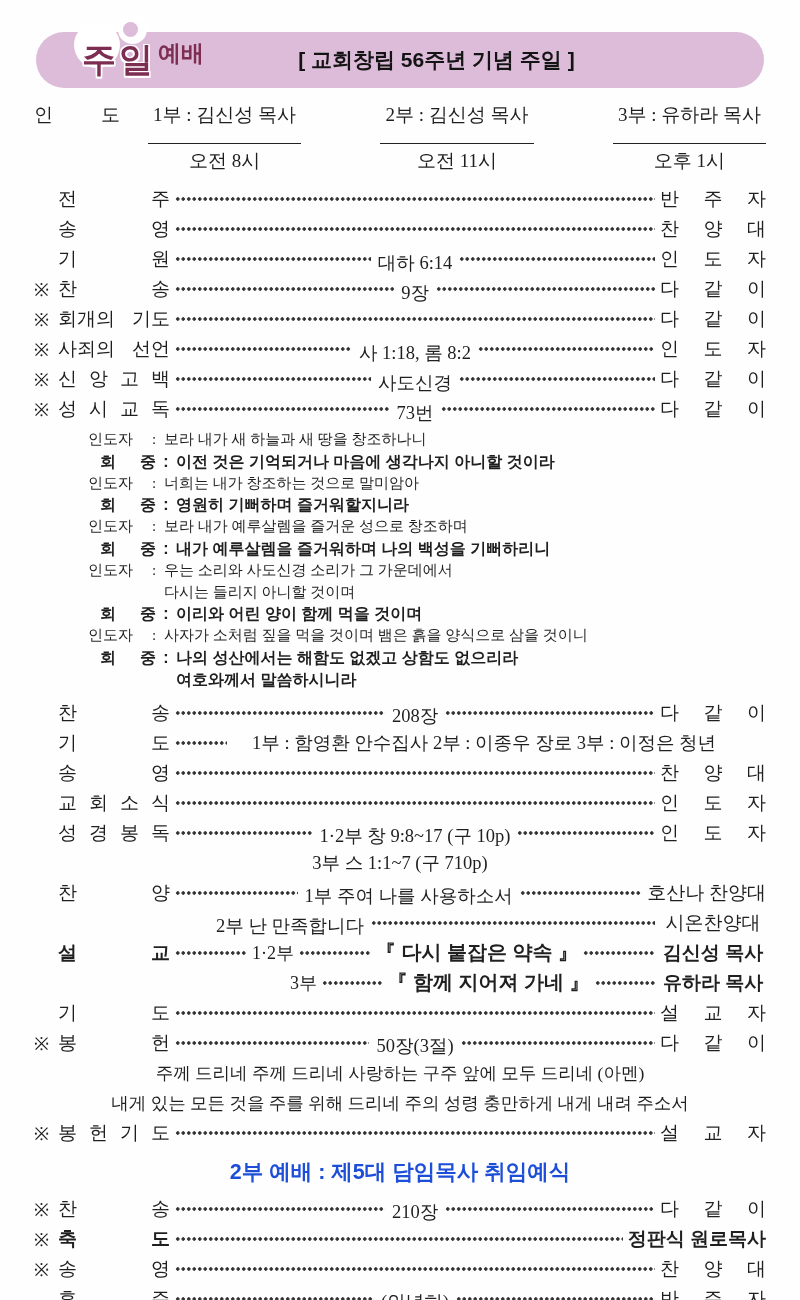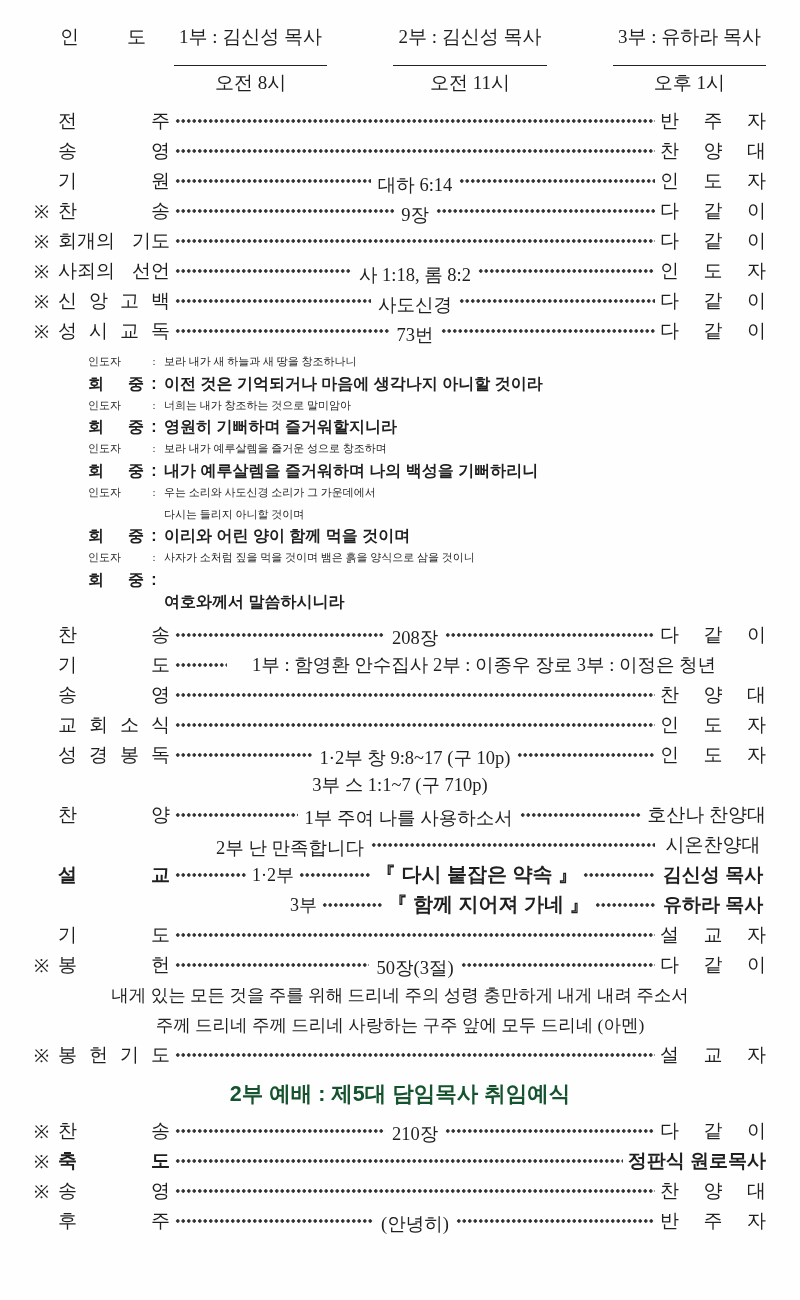--- a/index.html
+++ b/index.html
@@ -62,44 +62,54 @@
   .bold  { font-family:"Liberation Sans","DejaVu Sans",sans-serif; font-weight:bold; }
   .pre   { flex:none; white-space:nowrap; font-size:18px; }
   .title { flex:none; white-space:nowrap; font-size:20px; }
   .center-row { justify-content:center; }
   .center-row span { white-space:nowrap; }
   .c2-text { font-size:18.5px; }
   .lyric-text { font-size:17.5px; }
 
   
   .leaders { display:flex; align-items:flex-start; margin:0 0 10px 0; font-size:19px; }
-  .leaders .lab { margin-left:26px; width:86px; }
+  .leaders .lab { width:86px; }
   .parts { flex:1; display:flex; justify-content:space-between; margin-left:28px; }
   .part-name { border-bottom:1.5px solid #222; padding:0 5px 15px 5px; white-space:nowrap; }
   .part-time { text-align:center; padding-top:4px; }
 
   
   .reading { margin:5px 0 7px 54px; }
-  .rline { display:flex; line-height:21.8px; font-size:11px; }
+  .rline { display:flex; line-height:21.8px; font-size:15px; }
   .rline .rspk  { flex:none; width:56px; text-align:justify; text-align-last:justify; -moz-text-align-last:justify; white-space:nowrap; }
   .rline .rcolon{ flex:none; width:20px; text-align:center; }
   .rline .rtext { flex:1; white-space:nowrap; }
-  .rline.bold { font-size:16px; }
+  .rline.bold { font-size:16px;margin-left:12px; }
 
   
   .sec-heading {
     text-align:center; font-family:"Liberation Sans","DejaVu Sans",sans-serif;
-    font-weight:bold; font-size:21.5px; margin:9px 0 8px 0; color:#14532d;
+    font-weight:bold; font-size:21.5px; margin:9px 0 8px 0; color:#1d4ed8;
   }
 </style>
 </head>
 <body>
 
 <div class="page">
 
+  <div class="banner">
+    <div class="deco1"></div>
+    <div class="deco2"></div>
+    <div class="deco3"></div>
+    <div class="logo">
+      <span class="logo-main">주일</span>
+      <span class="logo-sub">예배</span>
+    </div>
+    <div class="banner-subtitle">[ 교회창립 56주년 기념 주일 ]</div>
+  </div>
 
   <div class="leaders">
     <span class="lab">인 도</span>
     <div class="parts">
       <div class="part">
         <div class="part-name">1부 : 김신성 목사</div>
         <div class="part-time">오전 8시</div>
       </div>
       <div class="part">
         <div class="part-name">2부 : 김신성 목사</div>
@@ -220,20 +230,21 @@
         <span class="rtext">이리와 어린 양이 함께 먹을 것이며</span>
       </div>
       <div class="rline">
         <span class="rspk">인도자</span>
         <span class="rcolon">:</span>
         <span class="rtext">사자가 소처럼 짚을 먹을 것이며 뱀은 흙을 양식으로 삼을 것이니</span>
       </div>
       <div class="rline bold">
         <span class="rspk">회 중</span>
         <span class="rcolon">:</span>
+        <span class="rtext">나의 성산에서는 해함도 없겠고 상함도 없으리라</span>
       </div>
       <div class="rline bold">
         <span class="rspk"></span>
         <span class="rcolon"></span>
         <span class="rtext">여호와께서 말씀하시니라</span>
       </div>
     </div>
 
   <div id="block2">
       <div class="row">
@@ -315,25 +326,25 @@
       </div>
       <div class="row">
         <span class="mark">※</span>
         <span class="lab">봉 헌</span>
         <span class="leader"></span>
         <span class="cen">50장(3절)</span>
         <span class="leader"></span>
         <span class="rt spread">다 같 이</span>
       </div>
       <div class="row center-row">
+        <span class="lyric-text">주께 드리네 주께 드리네 사랑하는 구주 앞에 모두 드리네 (아멘)</span>
+      </div>
+      <div class="row center-row">
         <span class="lyric-text">내게 있는 모든 것을 주를 위해 드리네 주의 성령 충만하게 내게 내려 주소서</span>
       </div>
-      <div class="row center-row">
-        <span class="lyric-text">주께 드리네 주께 드리네 사랑하는 구주 앞에 모두 드리네 (아멘)</span>
-      </div>
       <div class="row">
         <span class="mark">※</span>
         <span class="lab">봉 헌 기 도</span>
         <span class="leader"></span>
         <span class="rt spread">설 교 자</span>
       </div>
     </div>
 
   <div class="sec-heading">2부 예배 : 제5대 담임목사 취임예식</div>
 

